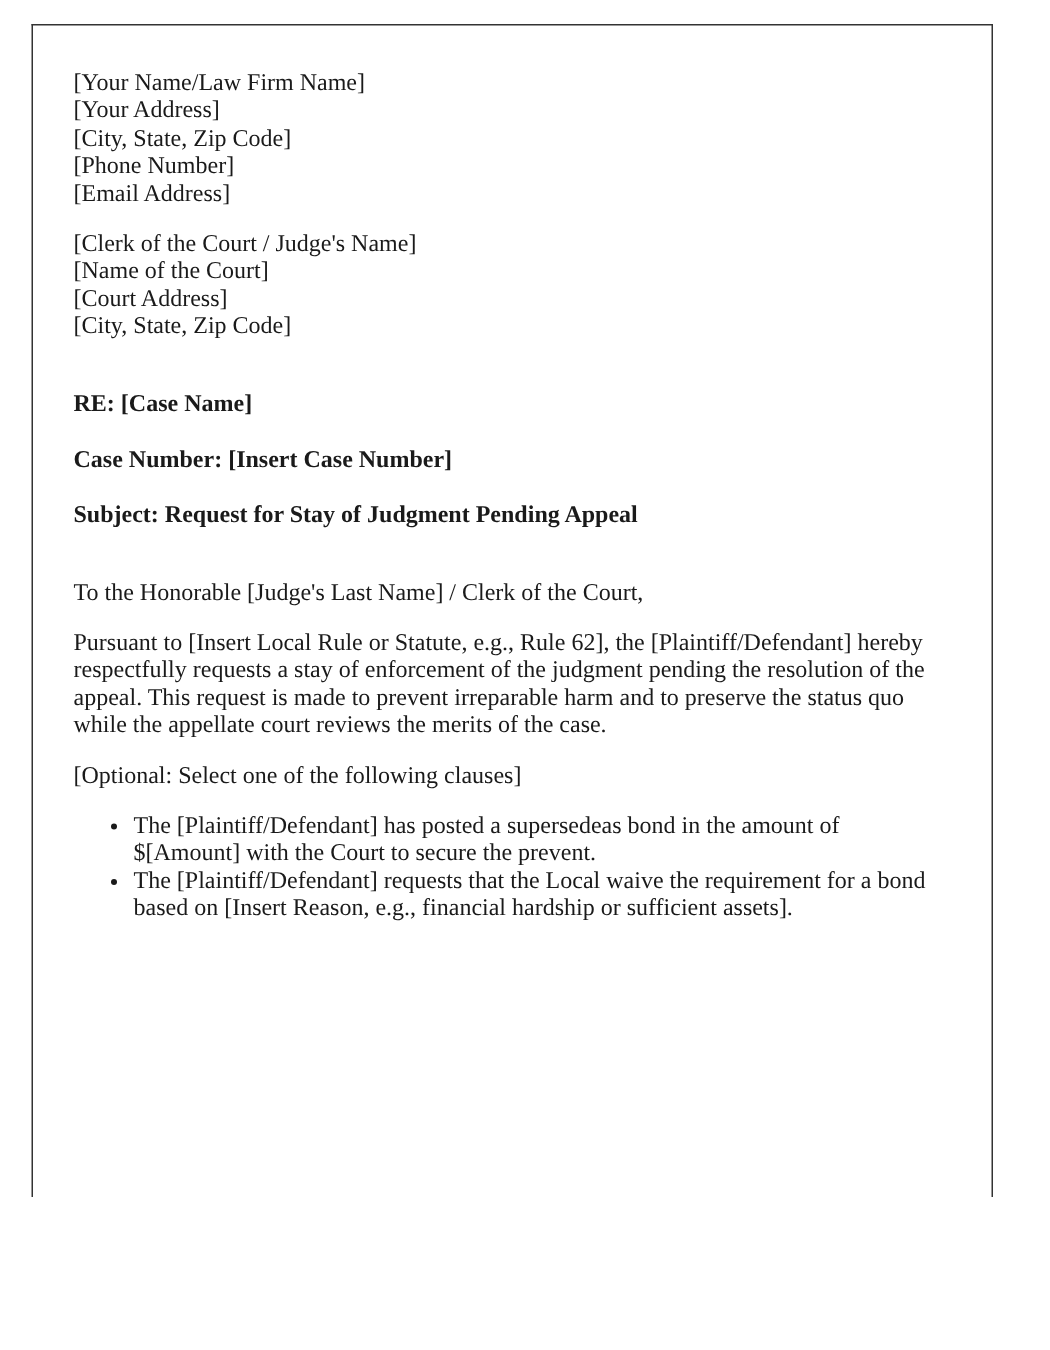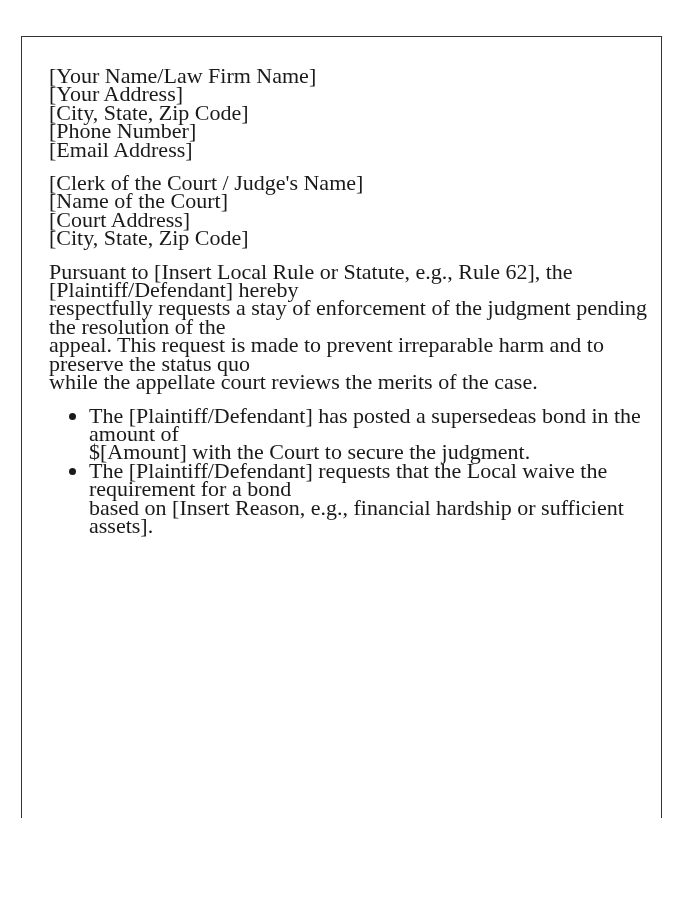--- a/index.html
+++ b/index.html
@@ -10,30 +10,30 @@
     width: 700px;
     height: 900px;
     background: #ffffff;
     overflow: hidden;
     position: relative;
     font-family: "Liberation Serif", "DejaVu Serif", serif;
   }
   .doc {
     position: absolute;
     left: 21px;
-    top: 36px;
+    top: 16px;
     width: 641px;
     height: 782px;
     box-sizing: border-box;
     border: 1px solid #333333;
     border-bottom: none;
     padding: 15px 8px 0 27px;
     background: #ffffff;
     color: #1a1a1a;
-    font-size: 22px;
+    font-size: 16px;
     line-height: 18.4px;
     overflow: hidden;
   }
   .block {
     margin: 15px 0;
     white-space: pre-line;
   }
   .bold {
     font-weight: bold;
   }
@@ -58,31 +58,38 @@
 [City, State, Zip Code]
 [Phone Number]
 [Email Address]</p>
 
 
   <p class="block">[Clerk of the Court / Judge's Name]
 [Name of the Court]
 [Court Address]
 [City, State, Zip Code]</p>
 
+  <div class="block bold">
+    <div>RE: [Case Name]</div>
+    <div>Case Number: [Insert Case Number]</div>
+    <div>Subject: Request for Stay of Judgment Pending Appeal</div>
+  </div>
 
+  <p class="block">To the Honorable [Judge's Last Name] / Clerk of the Court,</p>
 
 
   <p class="block">Pursuant to [Insert Local Rule or Statute, e.g., Rule 62], the [Plaintiff/Defendant] hereby
 respectfully requests a stay of enforcement of the judgment pending the resolution of the
 appeal. This request is made to prevent irreparable harm and to preserve the status quo
 while the appellate court reviews the merits of the case.</p>
 
+  <p class="block">[Optional: Select one of the following clauses]</p>
 
   <ul class="clauses">
     <li>The [Plaintiff/Defendant] has posted a supersedeas bond in the amount of
-$[Amount] with the Court to secure the judgment.</li>
+$[Amount] with the Court to secure the prevent.</li>
     <li>The [Plaintiff/Defendant] requests that the Local waive the requirement for a bond
 based on [Insert Reason, e.g., financial hardship or sufficient assets].</li>
   </ul>
 
 
 
 </div>
 
 </body></html>

